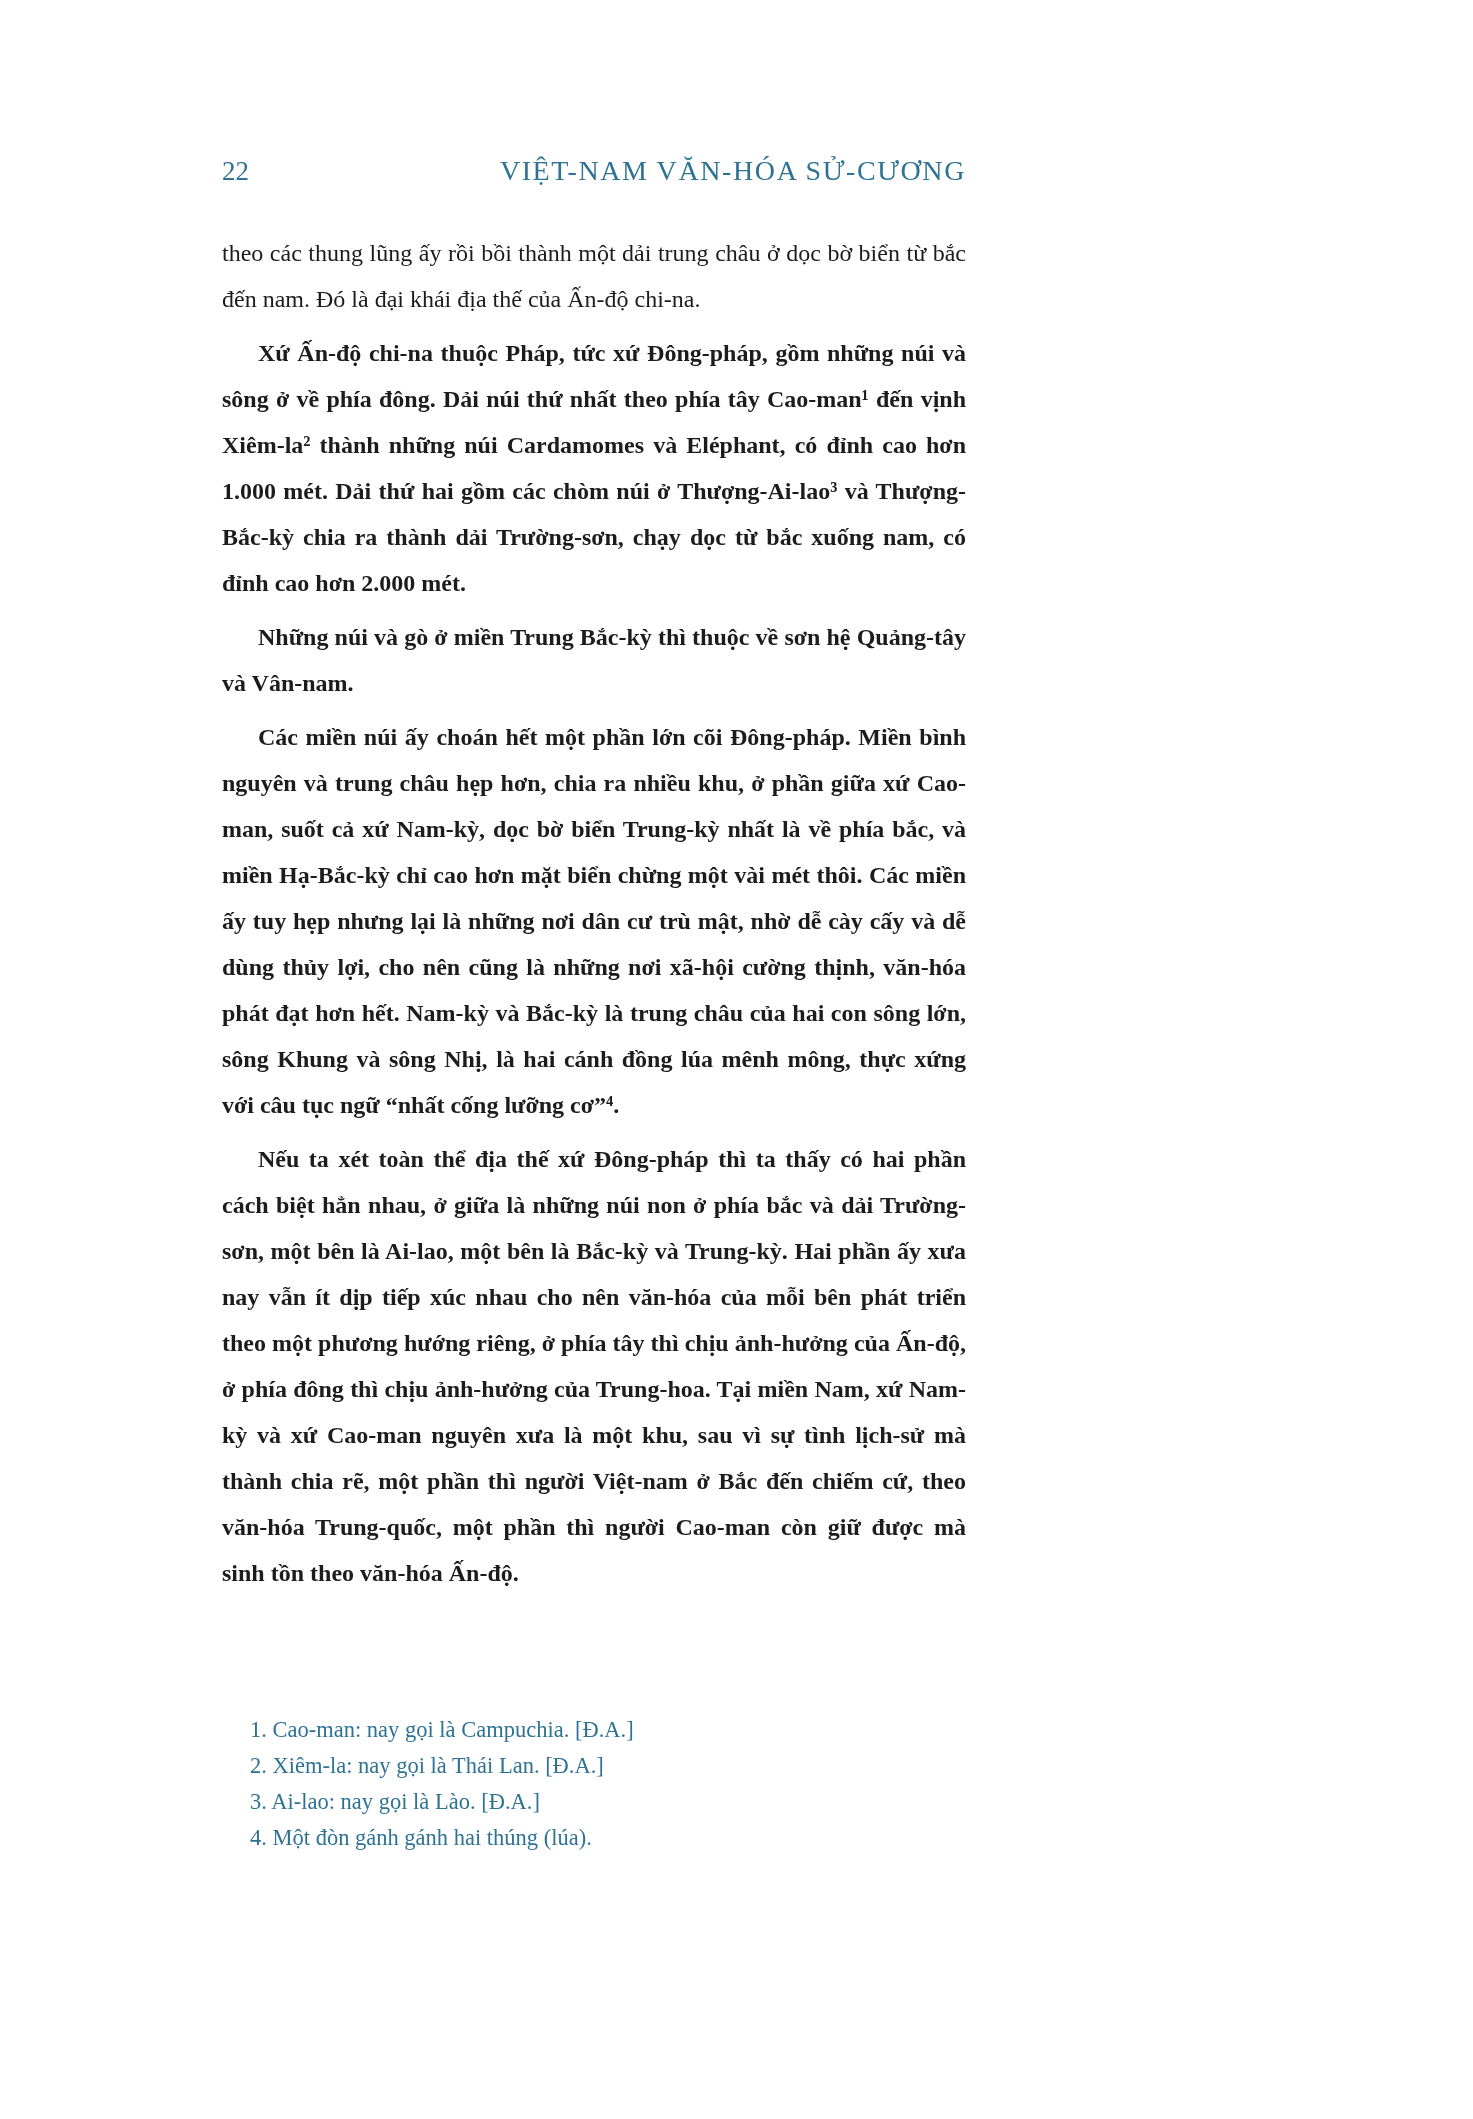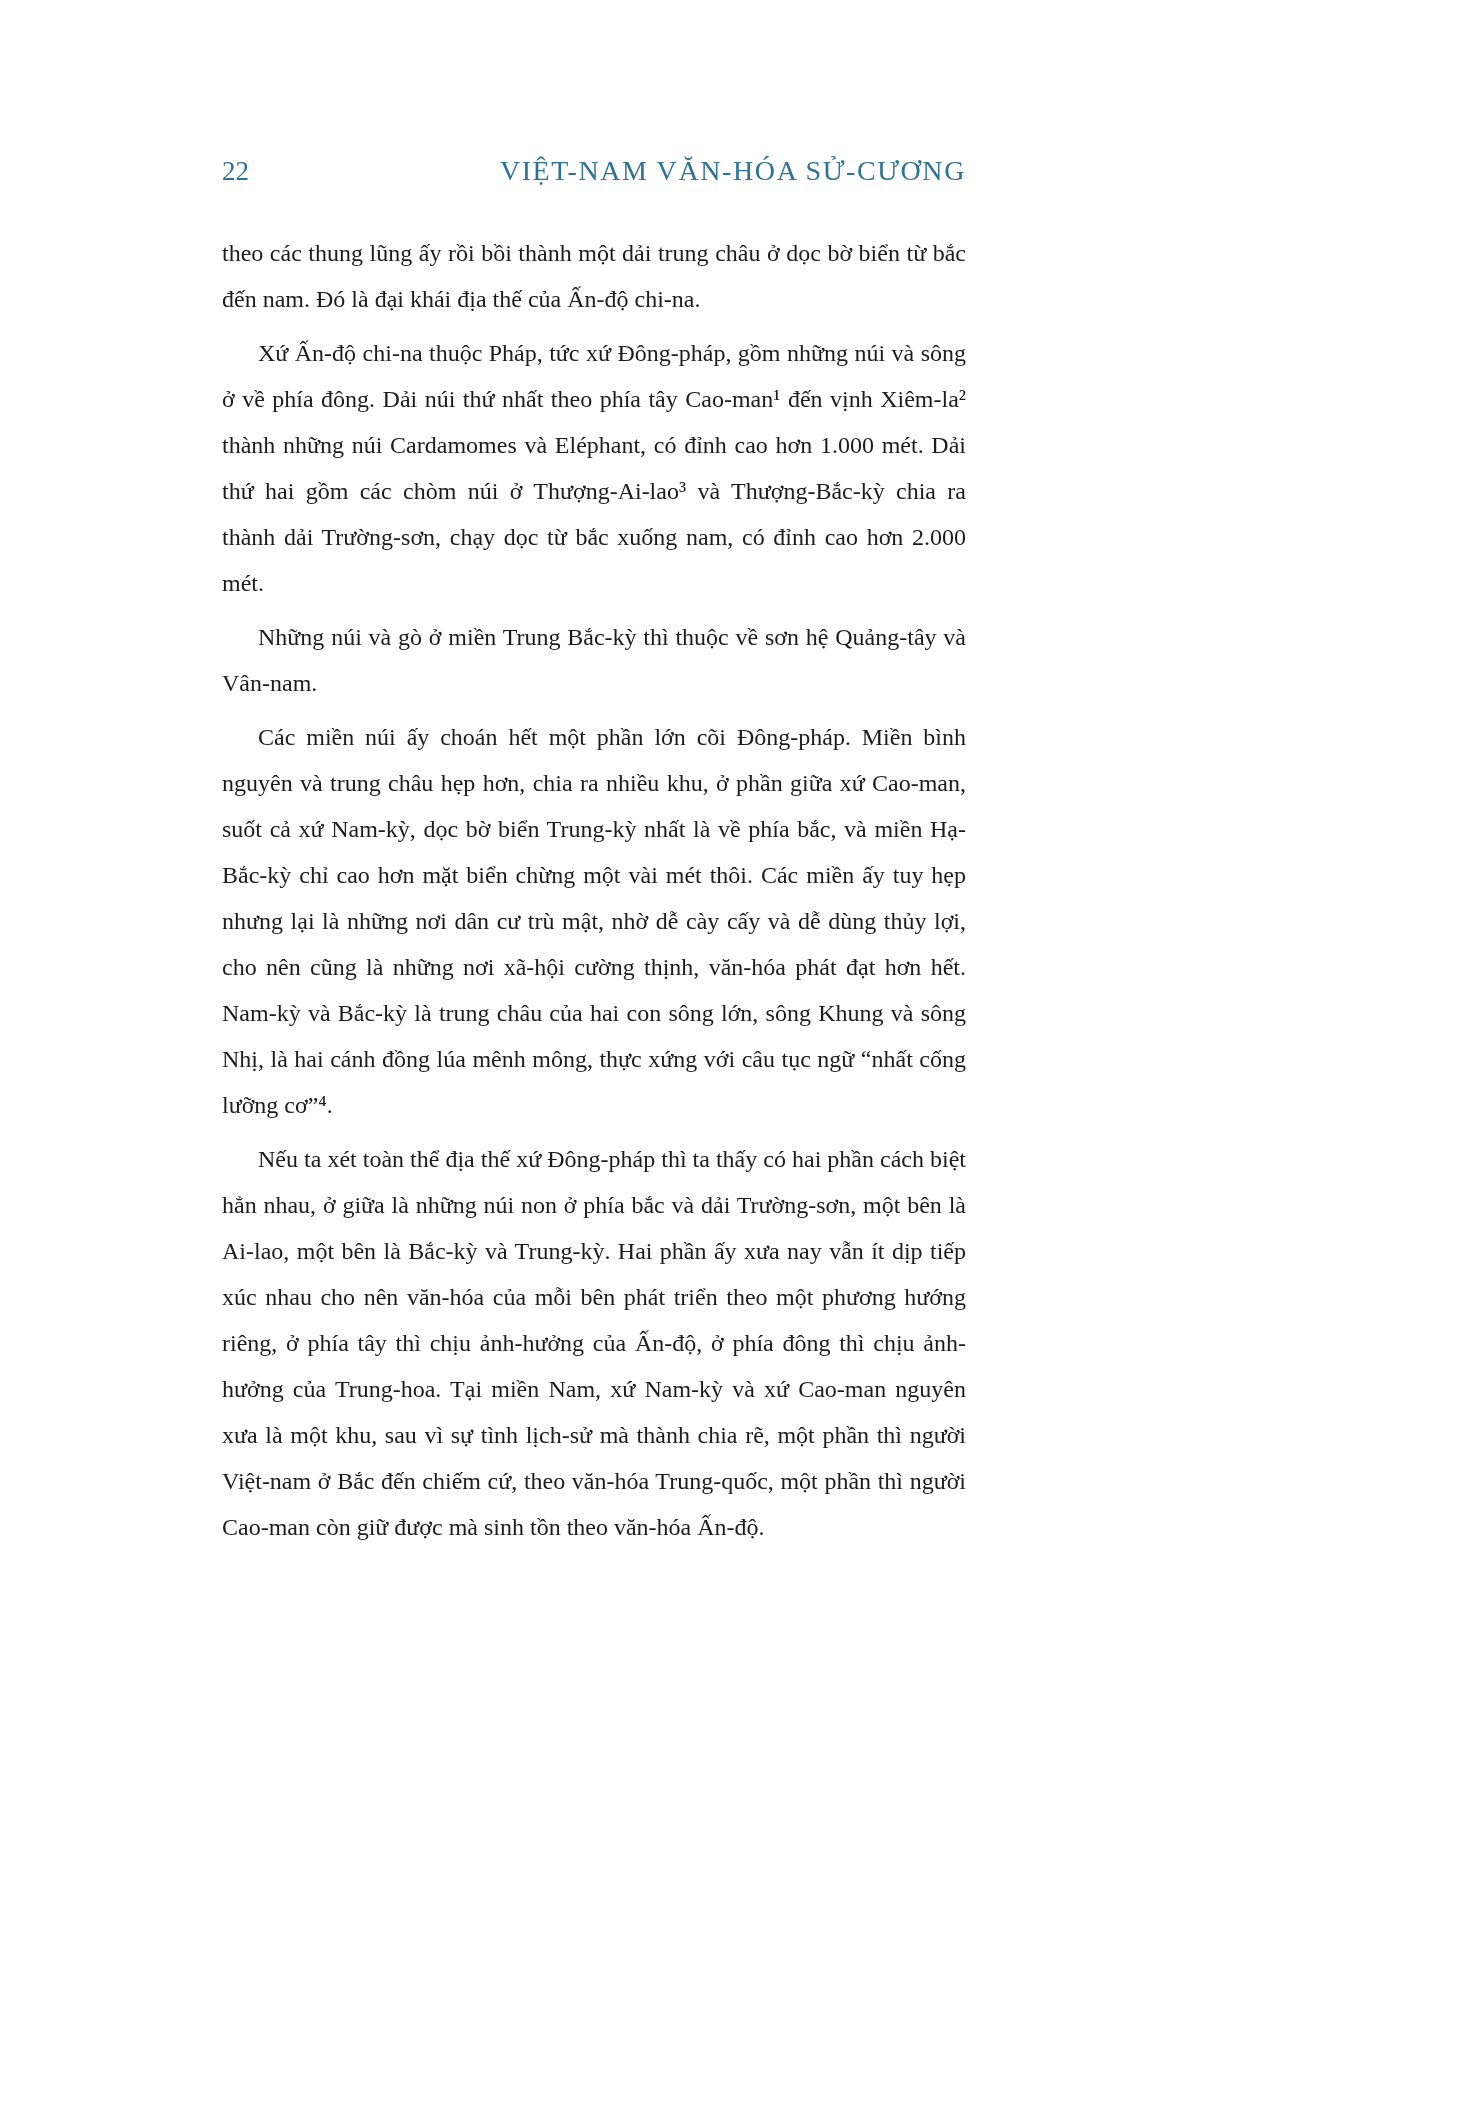--- a/index.html
+++ b/index.html
@@ -44,20 +44,21 @@
     font-size:24px;
     line-height:46px;
     text-align:justify;
     text-justify:inter-word;
   }
   .body-text p{
     margin:0 0 8px 0;
   }
   .body-text p.indent{
     text-indent:36px;
+    font-weight:bold;
   }
   .footnotes{
     margin-top:116px;
     padding-left:28px;
     color:var(--accent);
     font-size:22.5px;
     line-height:36px;
   }
   .footnotes .footnote{margin:0;}
 </style>
@@ -73,15 +74,21 @@
     </div>
 
     <div class="body-text">
         <p>theo các thung lũng ấy rồi bồi thành một dải trung châu ở dọc bờ biển từ bắc đến nam. Đó là đại khái địa thế của Ấn-độ chi-na.</p>
         <p class="indent">Xứ Ấn-độ chi-na thuộc Pháp, tức xứ Đông-pháp, gồm những núi và sông ở về phía đông. Dải núi thứ nhất theo phía tây Cao-man¹ đến vịnh Xiêm-la² thành những núi Cardamomes và Eléphant, có đỉnh cao hơn 1.000 mét. Dải thứ hai gồm các chòm núi ở Thượng-Ai-lao³ và Thượng-Bắc-kỳ chia ra thành dải Trường-sơn, chạy dọc từ bắc xuống nam, có đỉnh cao hơn 2.000 mét.</p>
         <p class="indent">Những núi và gò ở miền Trung Bắc-kỳ thì thuộc về sơn hệ Quảng-tây và Vân-nam.</p>
         <p class="indent">Các miền núi ấy choán hết một phần lớn cõi Đông-pháp. Miền bình nguyên và trung châu hẹp hơn, chia ra nhiều khu, ở phần giữa xứ Cao-man, suốt cả xứ Nam-kỳ, dọc bờ biển Trung-kỳ nhất là về phía bắc, và miền Hạ-Bắc-kỳ chỉ cao hơn mặt biển chừng một vài mét thôi. Các miền ấy tuy hẹp nhưng lại là những nơi dân cư trù mật, nhờ dễ cày cấy và dễ dùng thủy lợi, cho nên cũng là những nơi xã-hội cường thịnh, văn-hóa phát đạt hơn hết. Nam-kỳ và Bắc-kỳ là trung châu của hai con sông lớn, sông Khung và sông Nhị, là hai cánh đồng lúa mênh mông, thực xứng với câu tục ngữ “nhất cống lưỡng cơ”⁴.</p>
         <p class="indent">Nếu ta xét toàn thể địa thế xứ Đông-pháp thì ta thấy có hai phần cách biệt hẳn nhau, ở giữa là những núi non ở phía bắc và dải Trường-sơn, một bên là Ai-lao, một bên là Bắc-kỳ và Trung-kỳ. Hai phần ấy xưa nay vẫn ít dịp tiếp xúc nhau cho nên văn-hóa của mỗi bên phát triển theo một phương hướng riêng, ở phía tây thì chịu ảnh-hưởng của Ấn-độ, ở phía đông thì chịu ảnh-hưởng của Trung-hoa. Tại miền Nam, xứ Nam-kỳ và xứ Cao-man nguyên xưa là một khu, sau vì sự tình lịch-sử mà thành chia rẽ, một phần thì người Việt-nam ở Bắc đến chiếm cứ, theo văn-hóa Trung-quốc, một phần thì người Cao-man còn giữ được mà sinh tồn theo văn-hóa Ấn-độ.</p>
       </div>
 
+    <div class="footnotes">
+        <p class="footnote">1. Cao-man: nay gọi là Campuchia. [Đ.A.]</p>
+        <p class="footnote">2. Xiêm-la: nay gọi là Thái Lan. [Đ.A.]</p>
+        <p class="footnote">3. Ai-lao: nay gọi là Lào. [Đ.A.]</p>
+        <p class="footnote">4. Một đòn gánh gánh hai thúng (lúa).</p>
+      </div>
 
   </div>
 </div>
 
 </body></html>

